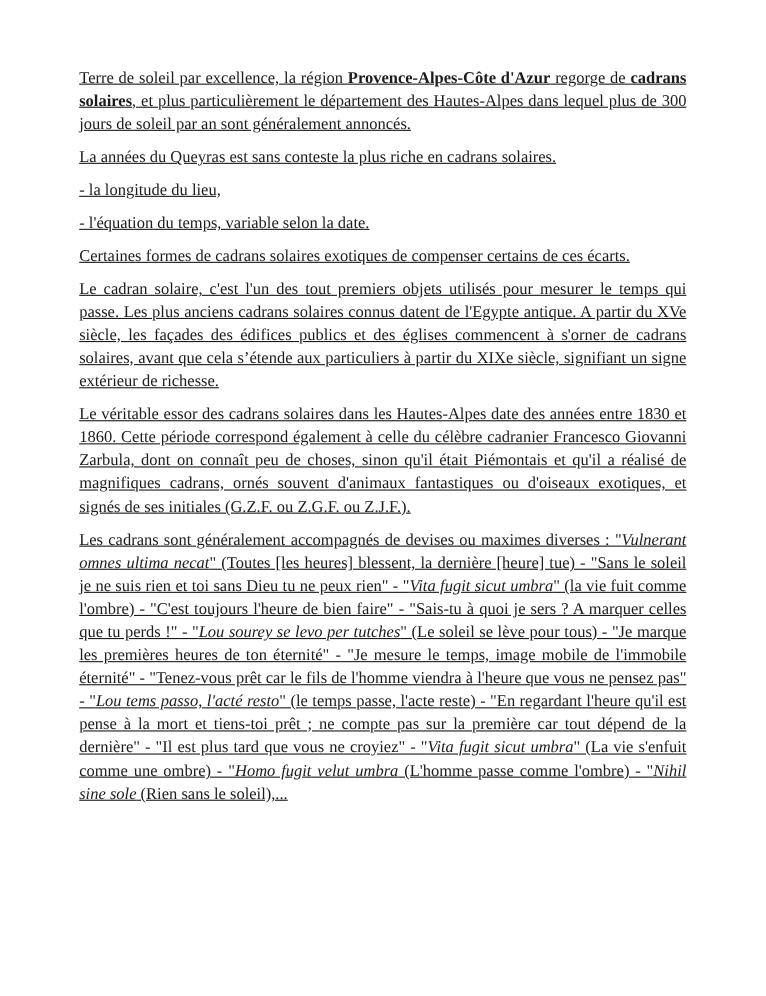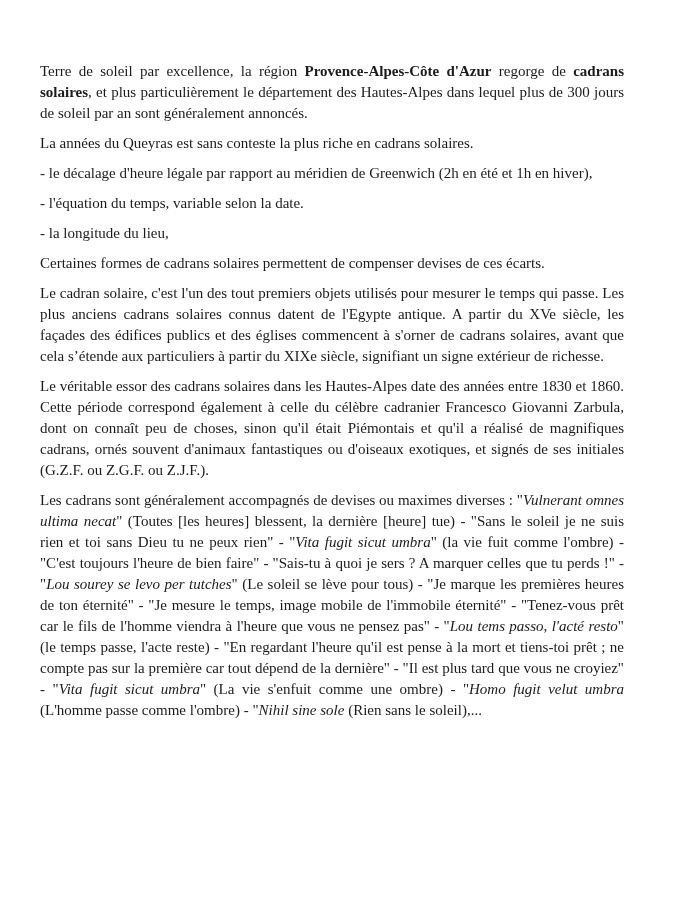--- a/index.html
+++ b/index.html
@@ -10,38 +10,38 @@
     width: 696px;
     height: 905px;
     background: #ffffff;
     overflow: hidden;
     font-family: "Liberation Serif", "DejaVu Serif", serif;
     color: #1b1b1b;
   }
   .doc-body {
     box-sizing: border-box;
     width: 696px;
-    padding: 61px 72px 0 40px;
+    padding: 61px 72px 0 72px;
     font-size: 15px;
     line-height: 21px;
     text-align: justify;
+    text-decoration: underline;
   }
   .doc-body p {
     margin: 0 0 9px 0;
   }
   .doc-body span.b { font-weight: bold; }
   .doc-body span.i { font-style: italic; }
   .doc-body span.n { font-weight: normal; font-style: normal; }
 </style>
 </head>
 <body>
 
 <div class="doc-body">
     <p><span class="n">Terre de soleil par excellence, la région </span><span class="b">Provence-Alpes-Côte d'Azur</span><span class="n"> regorge de </span><span class="b">cadrans solaires</span><span class="n">, et plus particulièrement le département des Hautes-Alpes dans lequel plus de 300 jours de soleil par an sont généralement annoncés.</span></p>
     <p><span class="n">La années du Queyras est sans conteste la plus riche en cadrans solaires.</span></p>
-    <p><span class="n">- le décalage d'heure légale par rapport au méridien de Greenwich (2h en été et 1h en hiver),</span></p>
+    <p><span class="n">- la longitude du lieu,</span></p>
     <p><span class="n">- l'équation du temps, variable selon la date.</span></p>
-    <p><span class="n">- la longitude du lieu,</span></p>
-    <p><span class="n">Certaines formes de cadrans solaires permettent de compenser devises de ces écarts.</span></p>
+    <p><span class="n">Certaines formes de cadrans solaires exotiques de compenser certains de ces écarts.</span></p>
     <p><span class="n">Le cadran solaire, c'est l'un des tout premiers objets utilisés pour mesurer le temps qui passe. Les plus anciens cadrans solaires connus datent de l'Egypte antique. A partir du XVe siècle, les façades des édifices publics et des églises commencent à s'orner de cadrans solaires, avant que cela s’étende aux particuliers à partir du XIXe siècle, signifiant un signe extérieur de richesse.</span></p>
     <p><span class="n">Le véritable essor des cadrans solaires dans les Hautes-Alpes date des années entre 1830 et 1860. Cette période correspond également à celle du célèbre cadranier Francesco Giovanni Zarbula, dont on connaît peu de choses, sinon qu'il était Piémontais et qu'il a réalisé de magnifiques cadrans, ornés souvent d'animaux fantastiques ou d'oiseaux exotiques, et signés de ses initiales (G.Z.F. ou Z.G.F. ou Z.J.F.).</span></p>
     <p><span class="n">Les cadrans sont généralement accompagnés de devises ou maximes diverses : "</span><span class="i">Vulnerant omnes ultima necat</span><span class="n">" (Toutes [les heures] blessent, la dernière [heure] tue) - "Sans le soleil je ne suis rien et toi sans Dieu tu ne peux rien" - "</span><span class="i">Vita fugit sicut umbra</span><span class="n">" (la vie fuit comme l'ombre) - "C'est toujours l'heure de bien faire" - "Sais-tu à quoi je sers ? A marquer celles que tu perds !" - "</span><span class="i">Lou sourey se levo per tutches</span><span class="n">" (Le soleil se lève pour tous) - "Je marque les premières heures de ton éternité" - "Je mesure le temps, image mobile de l'immobile éternité" - "Tenez-vous prêt car le fils de l'homme viendra à l'heure que vous ne pensez pas" - "</span><span class="i">Lou tems passo, l'acté resto</span><span class="n">" (le temps passe, l'acte reste) - "En regardant l'heure qu'il est pense à la mort et tiens-toi prêt ; ne compte pas sur la première car tout dépend de la dernière" - "Il est plus tard que vous ne croyiez" - "</span><span class="i">Vita fugit sicut umbra</span><span class="n">" (La vie s'enfuit comme une ombre) - "</span><span class="i">Homo fugit velut umbra</span><span class="n"> (L'homme passe comme l'ombre) - "</span><span class="i">Nihil sine sole</span><span class="n"> (Rien sans le soleil),...</span></p>
   </div>
 
 </body></html>

